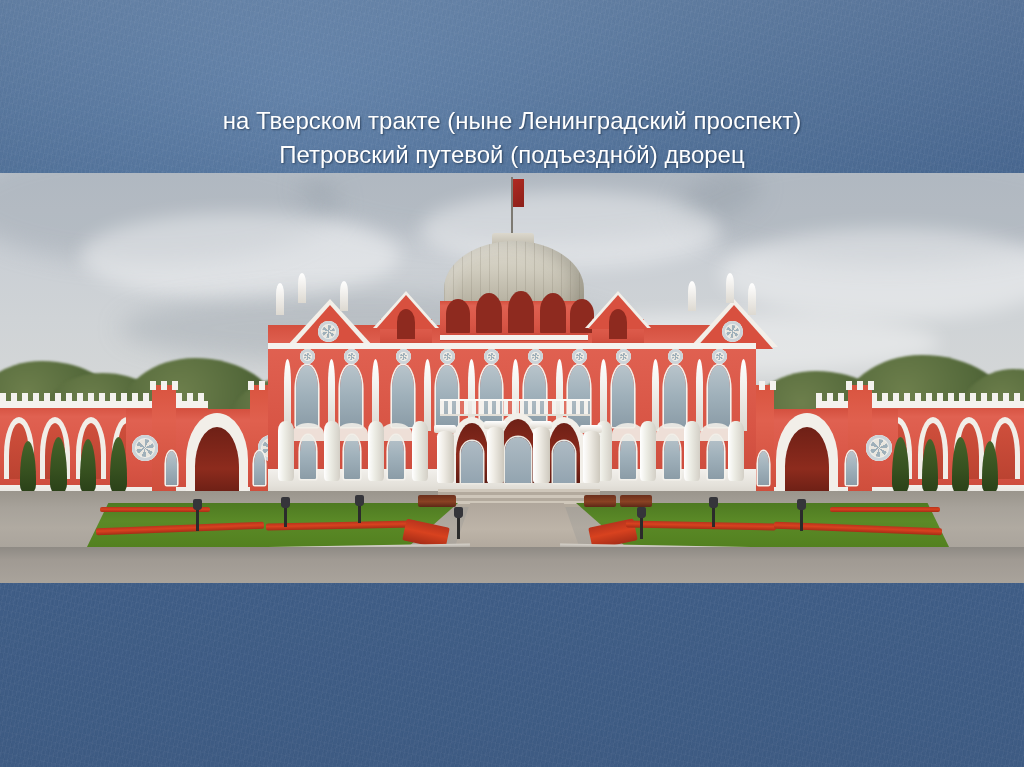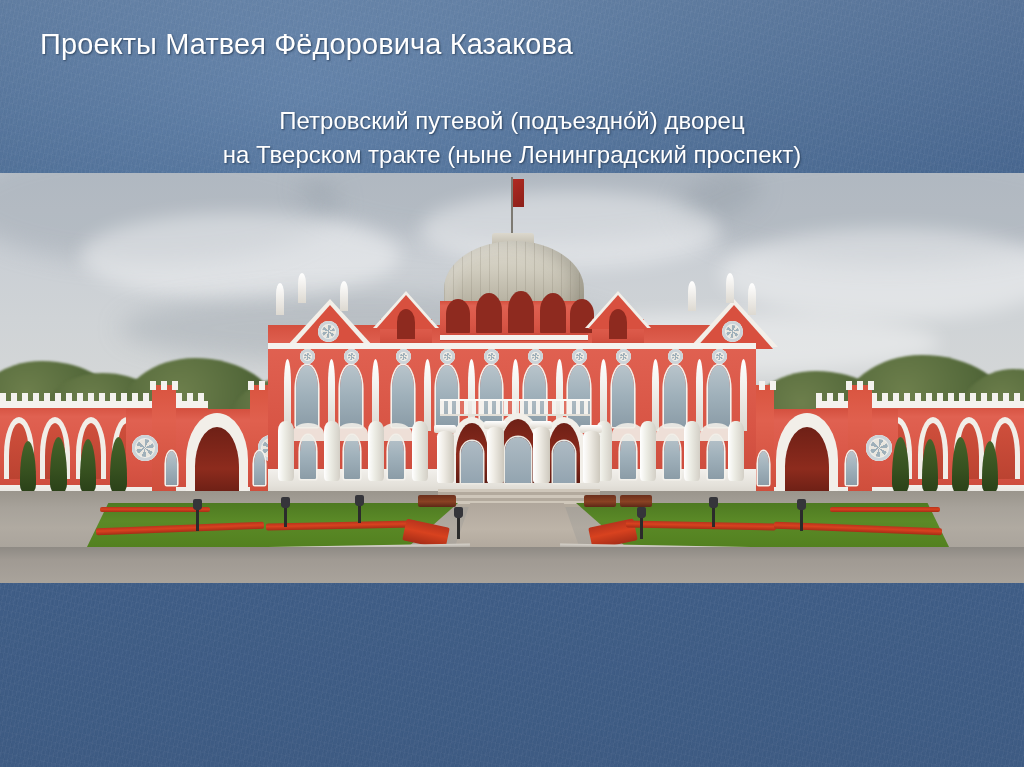--- a/index.html
+++ b/index.html
@@ -309,25 +309,24 @@
 </style>
 </head>
 <body>
 
 <div class="slide">
 
   <div class="bg-base"></div>
   <div class="bg-tex"></div>
   <div class="bg-sheen"></div>
 
-  <div class="title">Проекты Матвея Фёдоровича Казакова</div>
 
   <div class="subtitle">
+    <span class="ln">на Тверском тракте (ныне Ленинградский проспект)</span>
     <span class="ln">Петровский путевой (подъездно́й) дворец</span>
-    <span class="ln">на Тверском тракте (ныне Ленинградский проспект)</span>
   </div>
 
   <div class="photo">
 
     <div class="sky"></div>
     <div class="cloud-dark" style="left:-40px; top:-30px; width:380px; height:120px;"></div>
     <div class="cloud-dark" style="left:300px; top:-40px; width:460px; height:110px;"></div>
     <div class="cloud-dark" style="left:680px; top:-26px; width:420px; height:118px;"></div>
     <div class="cloud" style="left:80px; top:40px; width:320px; height:86px;"></div>
     <div class="cloud" style="left:420px; top:18px; width:300px; height:78px;"></div>

